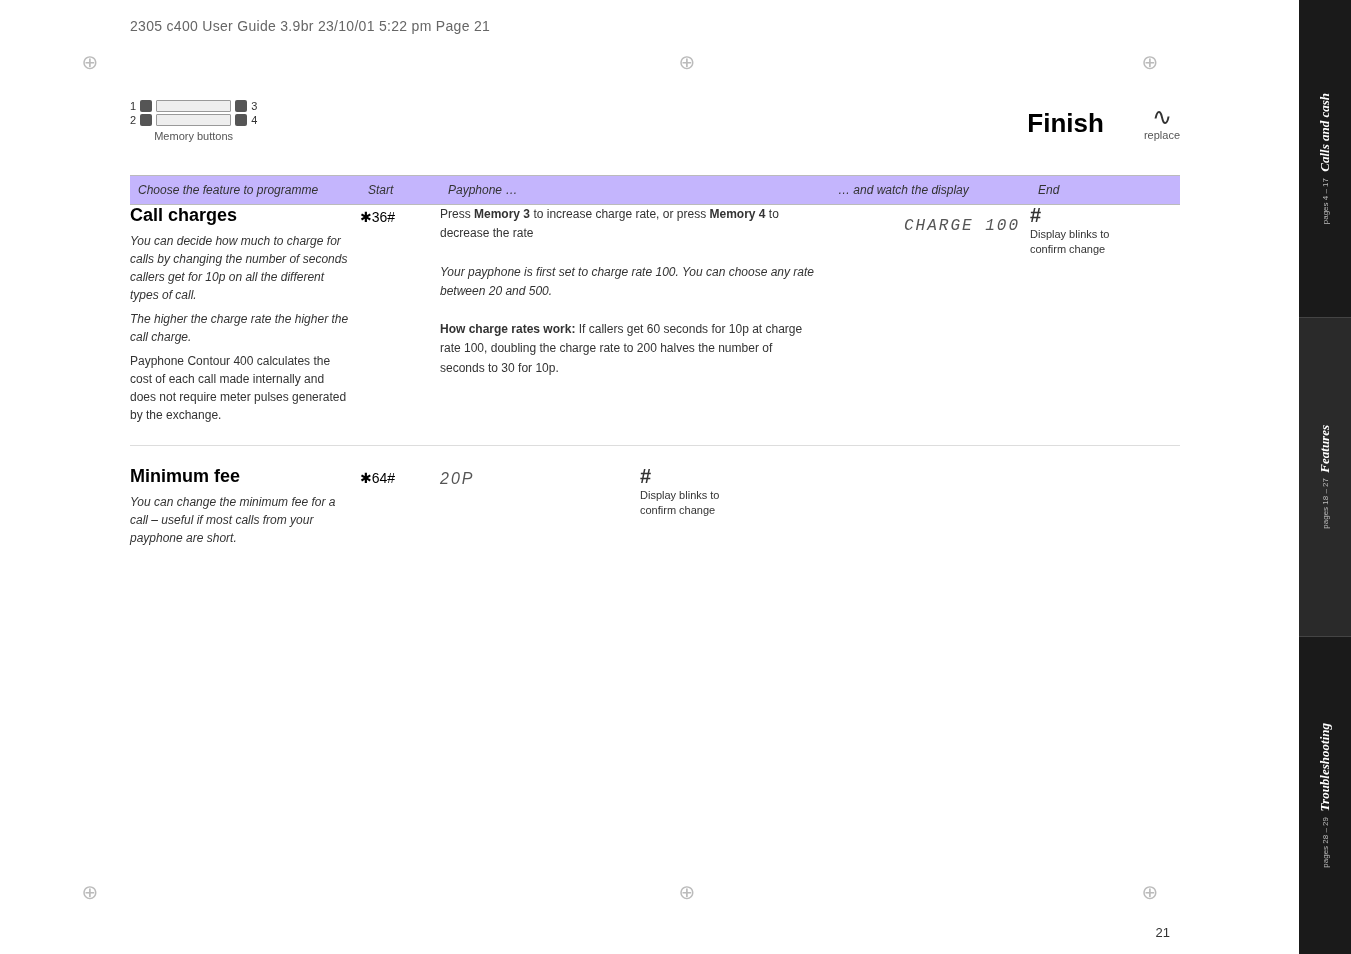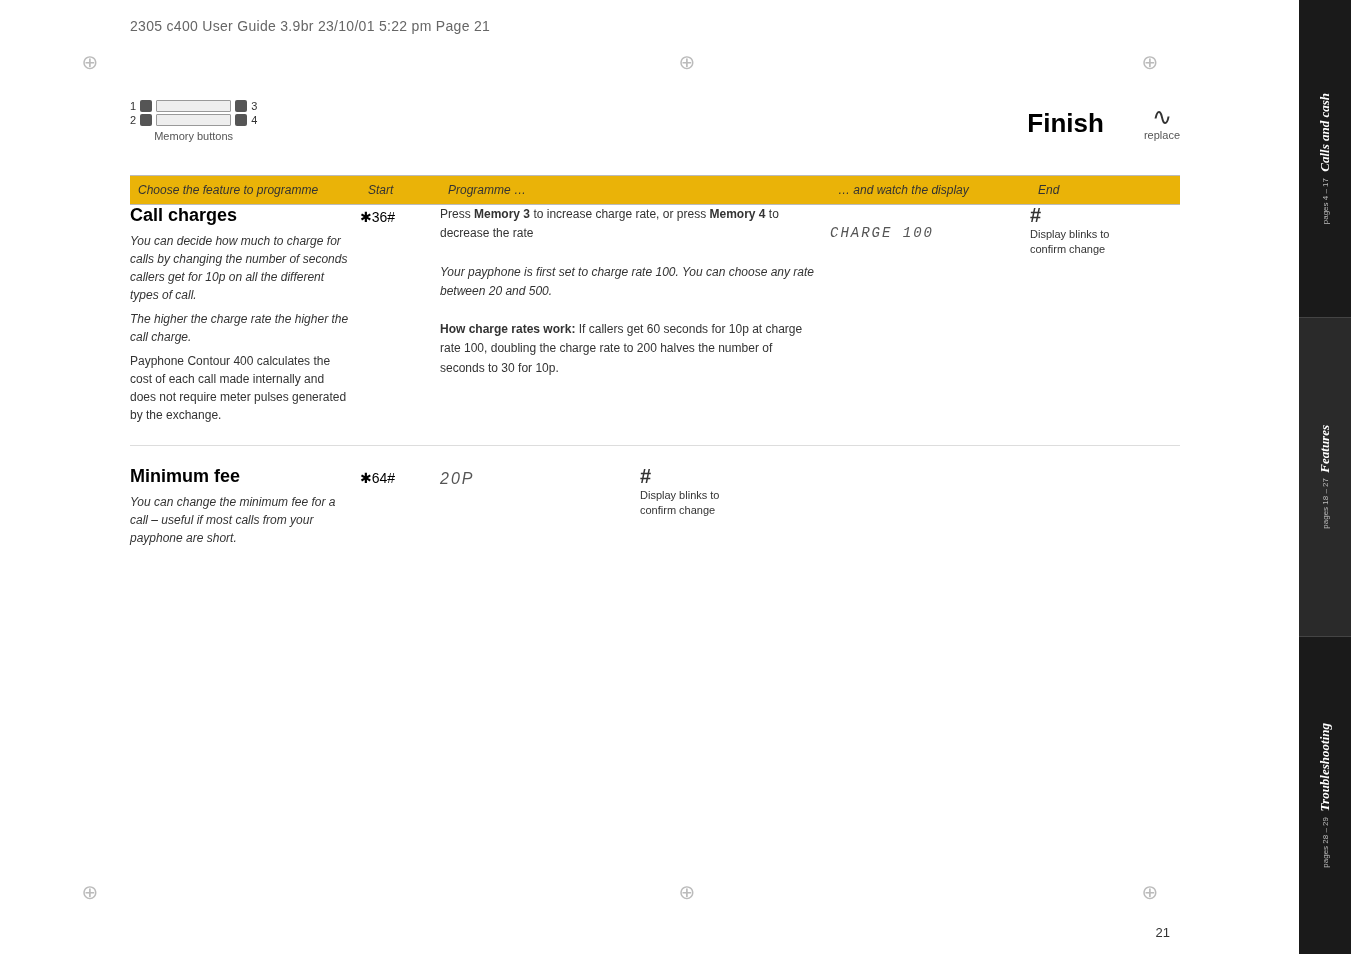--- a/index.html
+++ b/index.html
@@ -67,21 +67,21 @@
       align-items: center;
     }
 
     
     .table-header {
       position: absolute;
       top: 175px;
       left: 130px;
       right: 120px;
       display: flex;
-      background: #eab308;
+      background: #c4b5fd;
       border-top: 1px solid #bbb;
       border-bottom: 1px solid #bbb;
       padding: 5px 0;
     }
     .th-cell {
       font-style: italic;
       font-size: 12px;
       color: #333;
       padding: 2px 8px;
     }
@@ -245,21 +245,21 @@
       <div style="display:flex; flex-direction:column; align-items:center;">
         <div style="font-size:24px; color:#333; line-height:1;">∿</div>
         <div style="font-size:11px; color:#555;">replace</div>
       </div>
     </div>
   </div>
 
   <div class="table-header">
     <div class="th-cell th-choose">Choose the feature to programme</div>
     <div class="th-cell th-start">Start</div>
-    <div class="th-cell th-programme">Programme …</div>
+    <div class="th-cell th-programme">Payphone …</div>
     <div class="th-cell th-watch">… and watch the display</div>
     <div class="th-cell th-end">End</div>
   </div>
 
   <div class="content-area">
 
     <div class="section">
       <div class="col-choose">
         <div class="section-title">Call charges</div>
         <div class="section-desc">
@@ -278,21 +278,21 @@
       <div class="col-programme">
         <div class="programme-text">
           <p>Press <strong>Memory 3</strong> to increase charge rate, or press <strong>Memory 4</strong> to decrease the rate</p>
           <br>
           <p><em>Your payphone is first set to charge rate 100. You can choose any rate between 20 and 500.</em></p>
           <br>
           <p><strong>How charge rates work:</strong> If callers get 60 seconds for 10p at charge rate 100, doubling the charge rate to 200 halves the number of seconds to 30 for 10p.</p>
         </div>
       </div>
       <div class="col-watch">
-        <div style="font-family:'Courier New',monospace; font-style:italic; font-size:14px; margin-top:20px; letter-spacing:2px;">CHARGE 100</div>
+        <div style="font-family:'Courier New',monospace; font-style:italic; font-size:16px; margin-top:12px; letter-spacing:2px;text-align:right;">CHARGE 100</div>
       </div>
       <div class="col-end">
         <div style="font-size:20px; font-weight:bold; line-height:1;">#</div>
         <div style="font-size:11px; color:#333; line-height:1.4; margin-top:2px;">Display blinks to confirm change</div>
       </div>
     </div>
 
     <div class="section" style="border-bottom:none;">
       <div class="col-choose">
         <div class="section-title">Minimum fee</div>

